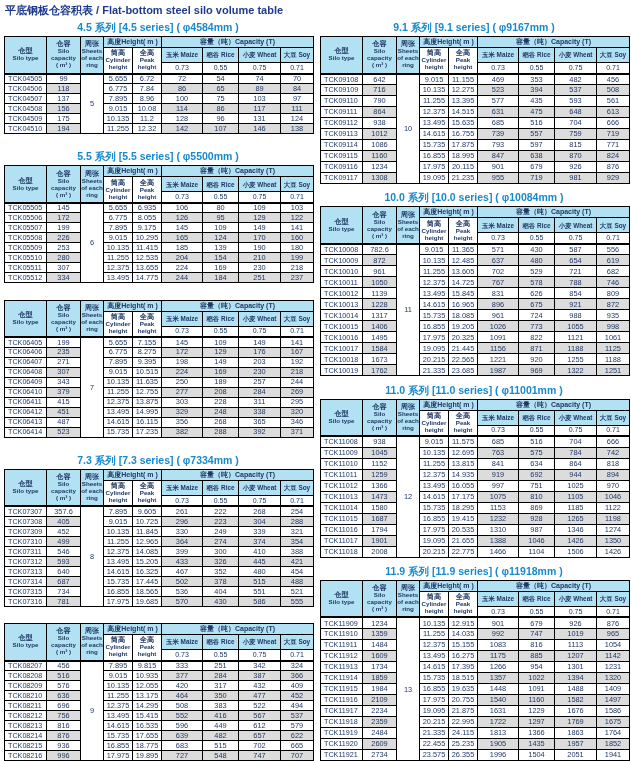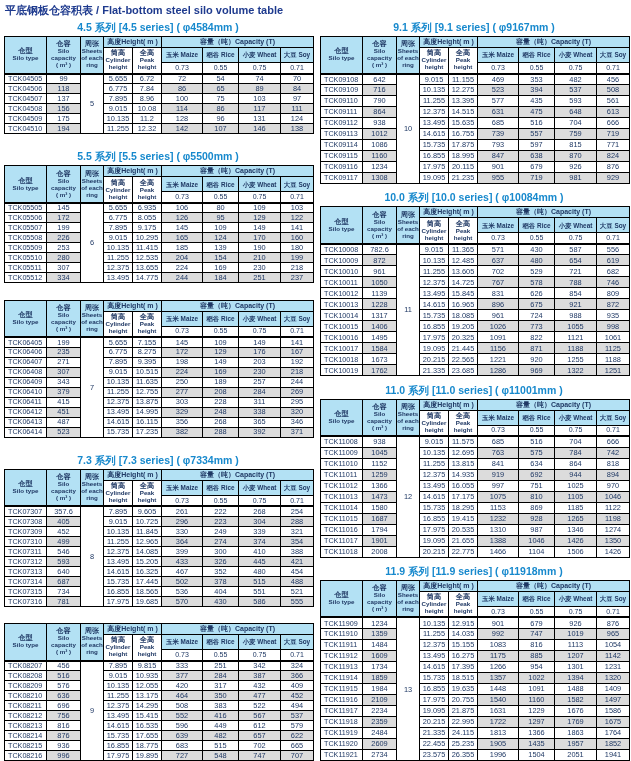--- a/index.html
+++ b/index.html
@@ -1144,21 +1144,21 @@
                 <td class="shade-col b-thick">1221</td>
                 <td class="shade-col">920</td>
                 <td class="shade-col">1255</td>
                 <td class="shade-col">1188</td>
               </tr>
               <tr class="alt">
                 <td class="c-type">TCK10019</td>
                 <td class="shade-col">1762</td>
                 <td class="b-thick">21.335</td>
                 <td>23.685</td>
-                <td class="shade-col b-thick">1286</td>
+                <td class="shade-col b-thick">1987</td>
                 <td class="shade-col">969</td>
                 <td class="shade-col">1322</td>
                 <td class="shade-col">1251</td>
               </tr>
             </tbody>
           </table>
         </div>
         <div class="series-block">
           <div class="series-title">11.0 系列 [11.0 series] ( φ11001mm )</div>
           <table class="silo-table">

